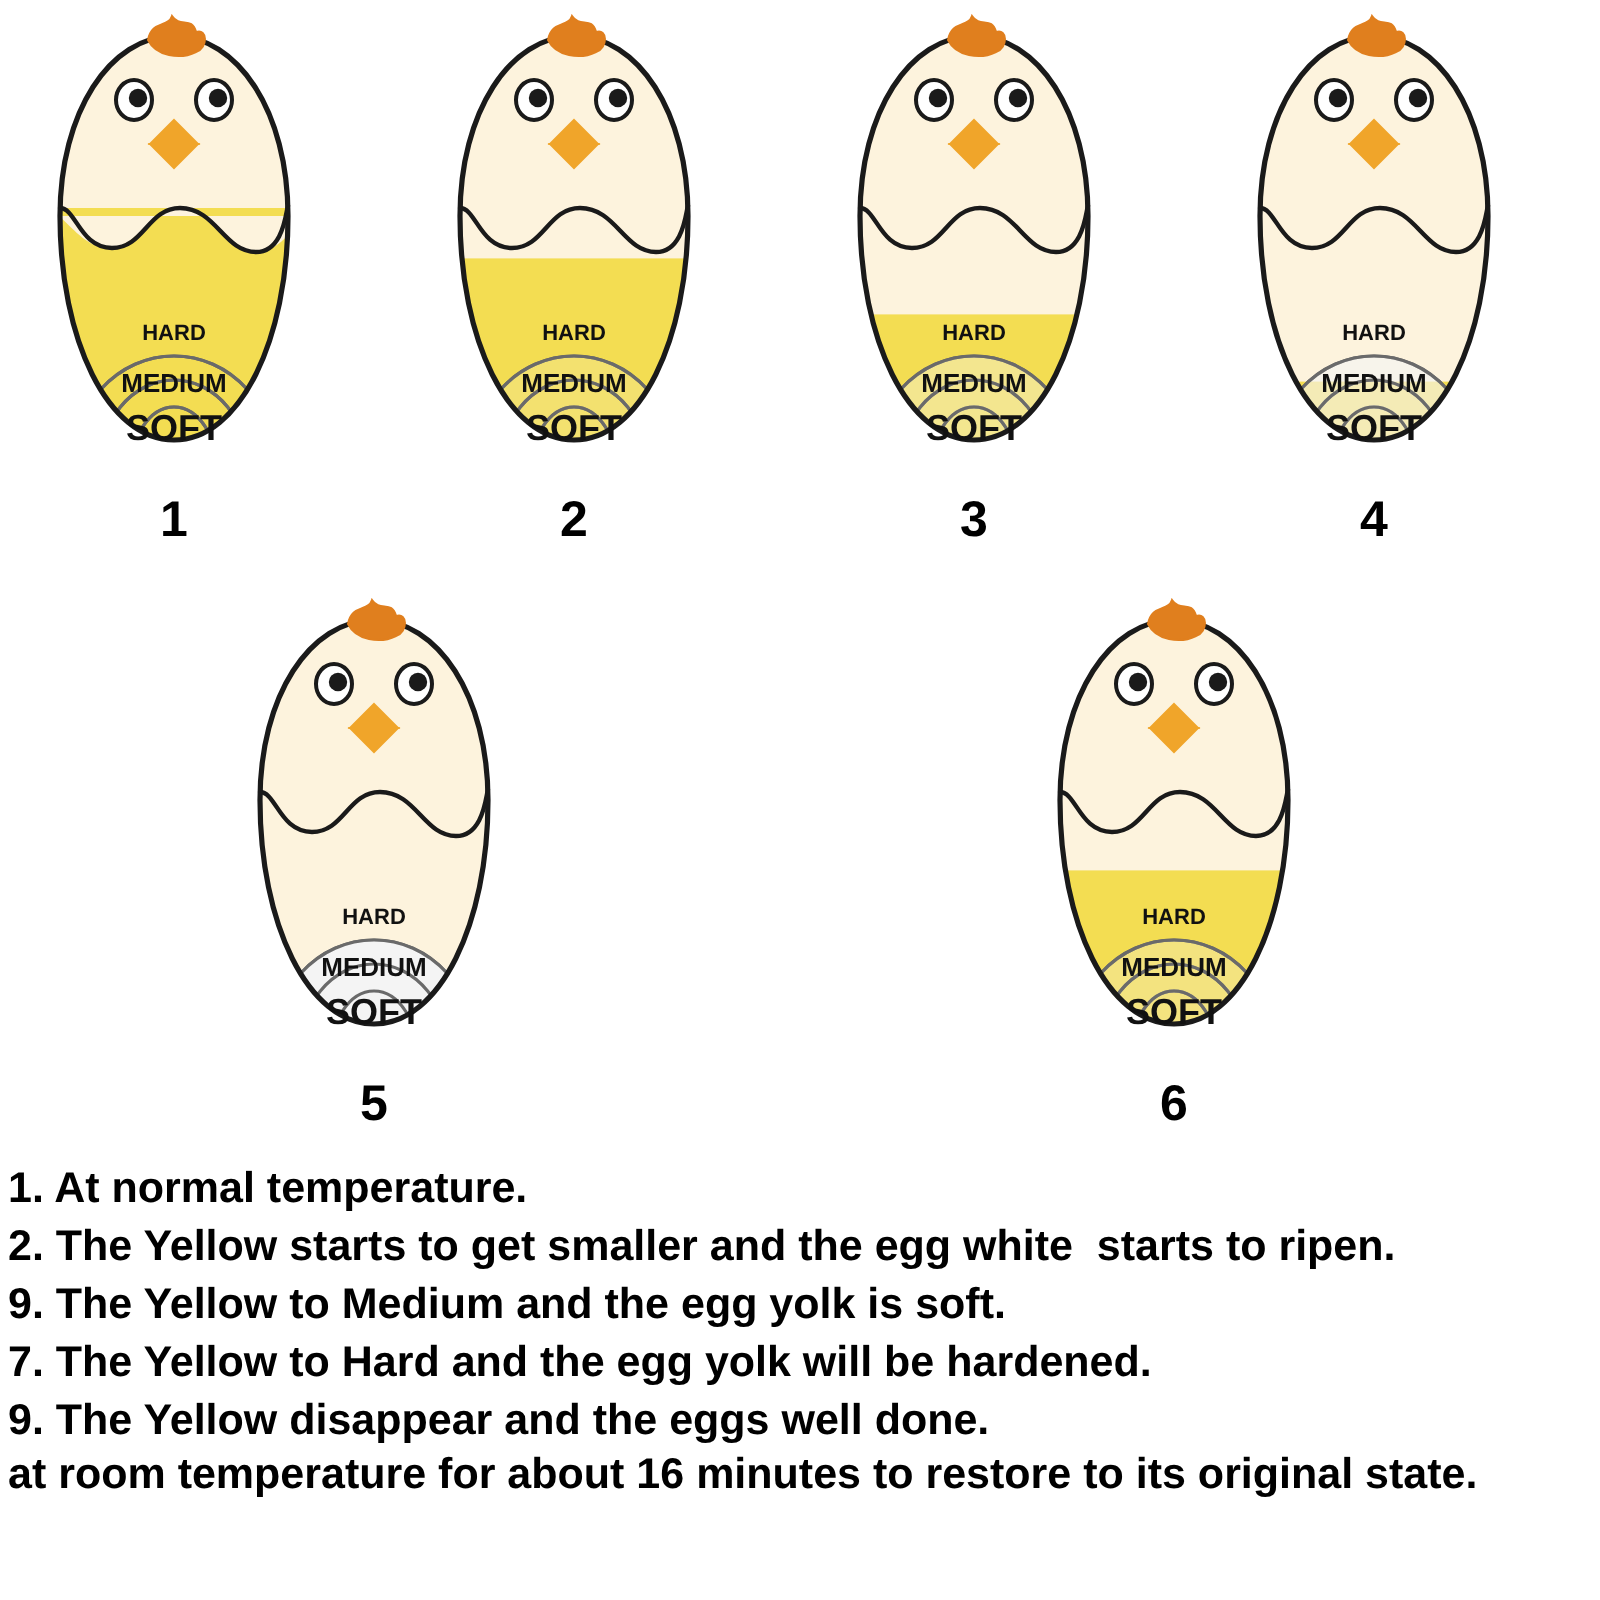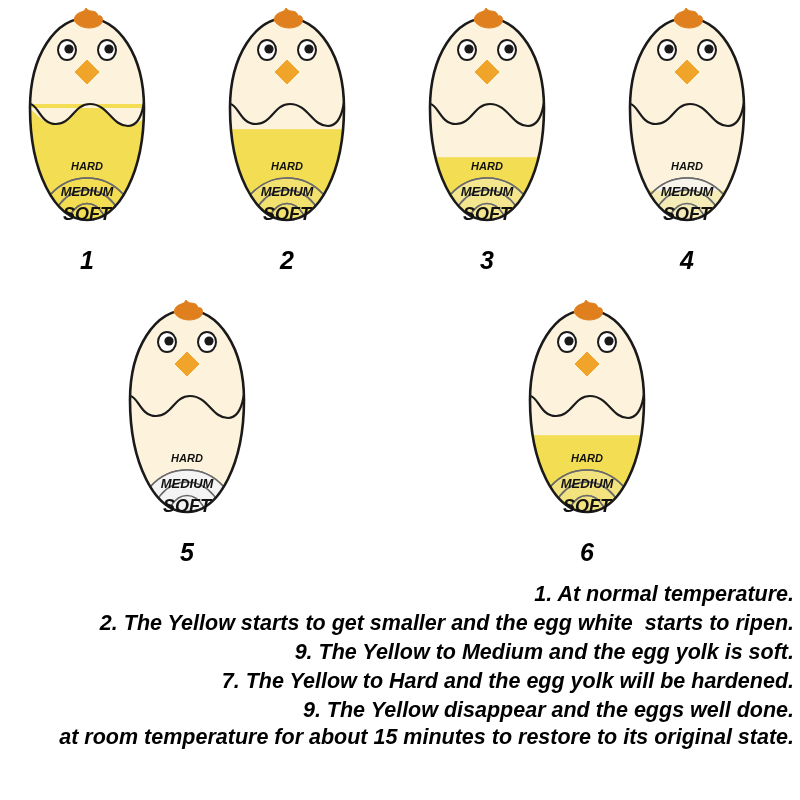--- a/index.html
+++ b/index.html
@@ -11,21 +11,20 @@
     width: 800px;
     height: 800px;
     font-family: "Liberation Sans", sans-serif;
     color: #000000;
     overflow: hidden;
   }
   #stage {
     position: relative;
     width: 792px;
     height: 800px;
-    font-style: italic;
   }
 
   
   .egg-fig {
     position: absolute;
     width: 150px;
   }
   .egg-wrap {
     position: relative;
     width: 150px;
@@ -52,21 +51,20 @@
     top: 580px;
     width: 790px;
   }
   .instr-line {
     font-size: 21.5px;
     font-weight: bold;
     line-height: 29px;
     color: #000;
     white-space: pre;
     font-family: "Liberation Sans", sans-serif;
-    text-align: right;
   }
   .instr-line.cont {
     margin-top: -2px;
   }
 
   
 </style>
 </head>
 <body>
 
@@ -370,15 +368,15 @@
 </svg>
       </div>
       <div class="fig-caption">6</div>
     </div>
     <div class="instructions">
       <div class="instr-line">1. At normal temperature.</div>
       <div class="instr-line">2. The Yellow starts to get smaller and the egg white  starts to ripen.</div>
       <div class="instr-line">9. The Yellow to Medium and the egg yolk is soft.</div>
       <div class="instr-line">7. The Yellow to Hard and the egg yolk will be hardened.</div>
       <div class="instr-line">9. The Yellow disappear and the eggs well done.</div>
-      <div class="instr-line cont">at room temperature for about 15 minutes to restore to its original state.</div>
+      <div class="instr-line cont">at room temperature for about 16 minutes to restore to its original state.</div>
     </div>
   </div>
 
 </body></html>

